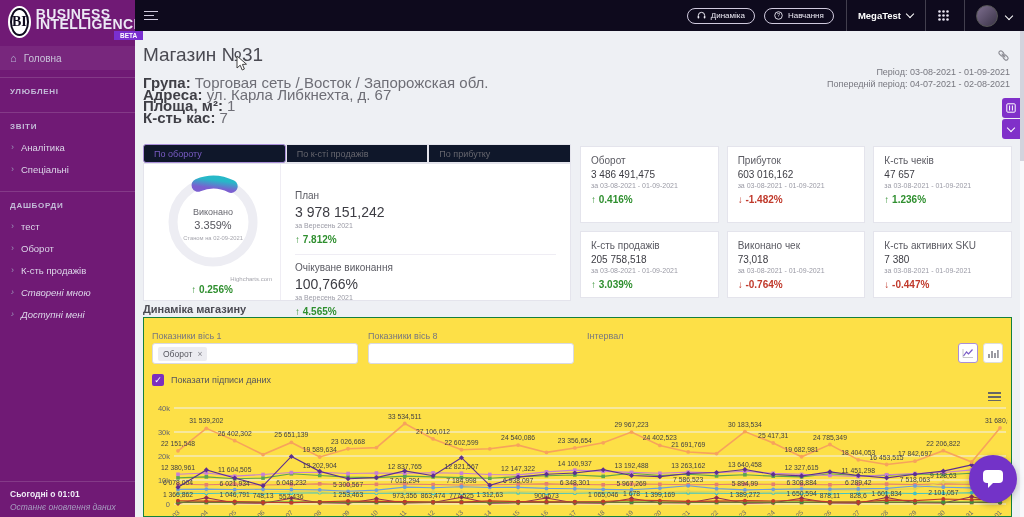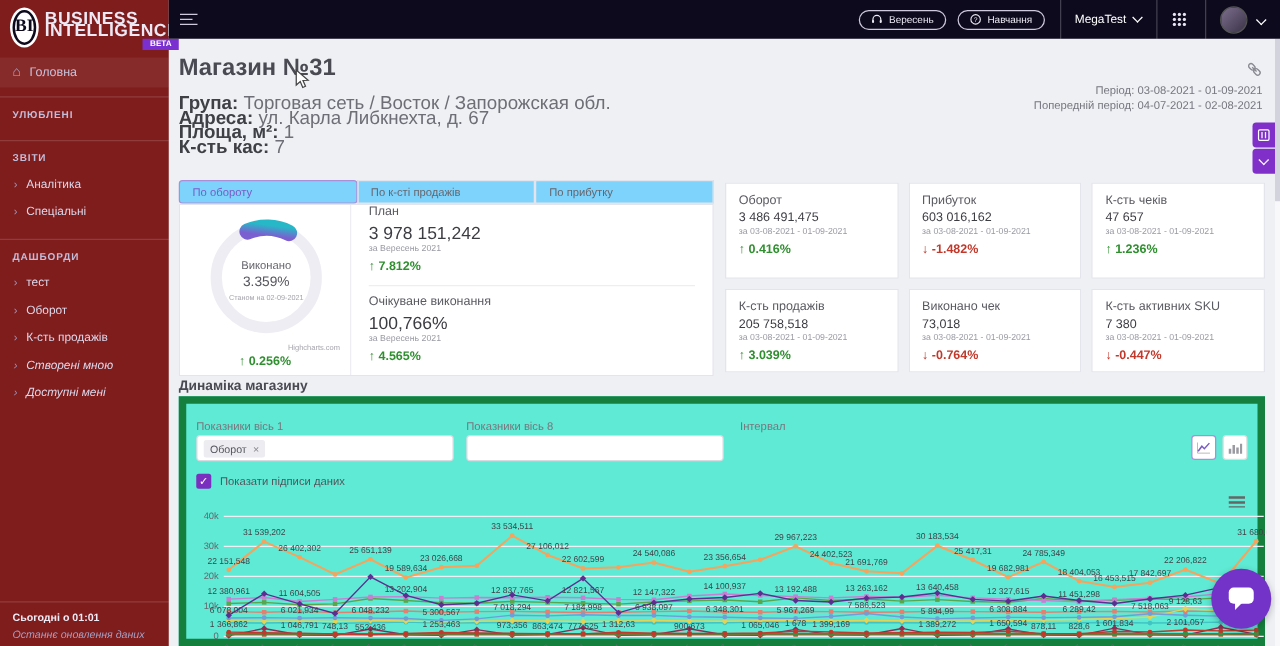--- a/index.html
+++ b/index.html
@@ -1,19 +1,19 @@
 <!DOCTYPE html>
 <html><head>
 <meta charset="utf-8">
 <style>
   html,body{margin:0;padding:0}
   body{width:1024px;height:517px;overflow:hidden;position:relative;background:#eef0f4;
        font-family:"Liberation Sans",sans-serif;-webkit-font-smoothing:antialiased}
   
-  .sidebar{position:absolute;left:0;top:0;width:135px;height:517px;background:#7f1d1d;color:#d6d1e4;z-index:6;box-sizing:border-box}
+  .sidebar{position:absolute;left:0;top:0;width:135px;height:517px;background:#701a75;color:#d6d1e4;z-index:6;box-sizing:border-box}
   .logo{display:flex;gap:7px;padding:8px 8px 6px;align-items:flex-start}
   .logo-circle{width:28px;height:28px;border-radius:50%;background:#fff;border:2px solid #0e0a1d;box-shadow:0 0 0 2px #fff;
                display:flex;align-items:center;justify-content:center;font-family:"Liberation Serif",serif;font-weight:bold;font-size:14px;color:#0e0a1d;box-sizing:border-box;margin-left:2px}
   .logo-text{padding-top:2px}
   .logo-line{font-size:14px;font-weight:bold;color:#ece9f5;letter-spacing:.4px;line-height:9.5px}
   .beta{display:block;float:right;background:#7a2fd0;color:#fff;font-size:6.5px;font-weight:bold;padding:1px 6px;margin-top:2px}
   .side-home{display:flex;align-items:center;gap:7px;padding:6px 10px;background:rgba(255,255,255,.06);font-size:10px;color:#c9c3da;cursor:pointer}
   .home-glyph{font-size:11px;color:#b4add0}
   .side-sec{border-top:1px solid rgba(255,255,255,.14);margin-top:7px;padding:9px 10px 4px}
   .side-sec-title{font-size:8px;font-weight:bold;letter-spacing:.7px;color:#c3bcd8;margin-bottom:5px}
@@ -24,59 +24,59 @@
   .side-foot .l1{font-weight:bold;color:#efecf7}
   .side-foot .l2{font-style:italic;color:#a79fc0;margin-top:3px}
   
   .topbar{position:absolute;left:135px;top:0;right:0;height:31px;background:#0e0a1d;display:flex;align-items:center;z-index:6}
   .tb-menu{margin-left:9px;width:14px;cursor:pointer}
   .tb-menu div{height:1.6px;background:#cfc9dd;margin:2.4px 0}
   .tb-menu div:nth-child(2){width:10px}
   .tb-right{margin-left:auto;display:flex;align-items:center;height:100%}
   .pill{border:1px solid #cfc9dd;border-radius:10px;color:#eceaf4;font-size:8px;padding:2.5px 9px;display:flex;gap:5px;align-items:center;margin-right:9px;cursor:pointer;white-space:nowrap}
   .tb-sep{width:1px;height:31px;background:rgba(255,255,255,.22);margin:0 11px 0 3px}
-  .tb-account{font-size:9.5px;font-weight:normal;color:#fff;display:flex;gap:6px;align-items:center;cursor:pointer}
+  .tb-account{font-size:9.5px;font-weight:bold;color:#fff;display:flex;gap:6px;align-items:center;cursor:pointer}
   .chev-down{width:5px;height:5px;border-right:1.4px solid #fff;border-bottom:1.4px solid #fff;transform:rotate(45deg);margin-top:-3px}
   .avatar{width:20px;height:20px;border-radius:50%;background:linear-gradient(135deg,#7d6e8e,#3a3347);border:1px solid #555;cursor:pointer}
   .tb-grid{cursor:pointer;display:flex}
   
   .main{position:absolute;left:135px;top:31px;width:889px;height:486px;background:#eef0f4}
   .scroll-track{position:absolute;right:0;top:0;width:4px;height:100%;background:#f8f8fb}
   .scroll-thumb{position:absolute;right:0;top:0;width:4px;height:130px;background:#d3d3dd}
-  .page-title{position:absolute;left:8px;top:13px;font-size:19px;color:#4a4a52;font-weight:700}
+  .page-title{position:absolute;left:8px;top:13px;font-size:19px;color:#4a4a52;font-weight:400}
   .cursor{position:absolute;left:101px;top:24px;z-index:9}
   .info{position:absolute;left:8px;top:46px;font-size:15px;line-height:11.5px;color:#6e6e76}
   .info b{color:#3f3f46;font-weight:bold}
   .hdr-right{position:absolute;right:14px;top:35px;text-align:right;font-size:9px;color:#77777f;line-height:12px}
   .link-icon{position:absolute;right:14px;top:18px;cursor:pointer}
   .float-btns{position:absolute;right:4px;top:67px;display:flex;flex-direction:column;gap:1px;z-index:5}
   .float-btn{width:18px;height:20px;background:#8030c9;border-radius:3px 0 0 3px;display:flex;align-items:center;justify-content:center;cursor:pointer}
   .chev-down-w{width:5px;height:5px;border-right:1.4px solid #fff;border-bottom:1.4px solid #fff;transform:rotate(45deg);margin-top:-2px}
   
   .tabs{position:absolute;left:8px;top:113px;display:flex;width:428px}
-  .tab{flex:1;height:19px;background:#7dd3fc;border:1px solid #e4e4ec;font-size:9px;color:#66666e;display:flex;align-items:center;padding-left:10px;box-sizing:border-box;cursor:pointer}
+  .tab{flex:1;height:19px;background:#0f172a;border:1px solid #e4e4ec;font-size:9px;color:#66666e;display:flex;align-items:center;padding-left:10px;box-sizing:border-box;cursor:pointer}
   .tab.active{border:1px solid #a98fd8;border-radius:3px;color:#7a5cc5}
   .gauge-card{position:absolute;left:8px;top:132px;width:428px;height:138px;background:#fff;border:1px solid #e4e4ec;box-sizing:border-box;display:flex}
   .gauge-left{width:136px;position:relative;border-right:1px solid #efedf4;flex:none}
   .hc-credit{position:absolute;right:8px;bottom:18px;font-size:6px;color:#a5a5ad}
   .gauge-delta{position:absolute;left:0;right:0;bottom:3px;text-align:center}
-  .gauge-right{flex:1;padding:0 0 0 14px;position:relative}
+  .gauge-right{flex:1;padding:26px 0 0 14px;position:relative}
   .mini-title{font-size:10px;color:#5a5a62}
   .mini-value{font-size:14px;color:#3c3c43;margin:3px 0 2px}
   .mini-period{font-size:7px;color:#9a9aa5}
   .delta{font-size:10px;font-weight:bold;margin-top:3px;display:inline-block}
   .delta.up{color:#2f8f2f}.delta.down{color:#c0392b}
   .plan-sep{border:none;border-top:1px solid #efedf4;margin:7px 14px 7px 0}
   
   .kpi-grid{position:absolute;left:445px;top:115px;width:432px;display:grid;grid-template-columns:repeat(3,1fr);grid-template-rows:77px 67px;gap:8px}
   .kpi{background:#fff;border:1px solid #e4e4ec;padding:8px 10px;box-sizing:border-box}
   .kpi .mini-value{font-size:10px}
   
   .dyn-title{position:absolute;left:8px;top:272px;font-size:11px;font-weight:bold;color:#4a4a52}
-  .dyn-card{position:absolute;left:8px;top:286px;width:869px;height:200px;background:#5eead4;border:6px solid #15803d;box-sizing:border-box}
+  .dyn-card{position:absolute;left:8px;top:286px;width:869px;height:200px;background:#fde047;border:1px solid #15803d;box-sizing:border-box}
   .f-label{position:absolute;font-size:9px;color:#77777f;top:13px}
   .f-input{position:absolute;top:25px;height:21px;background:#fff;border:1px solid #d9d9e2;border-radius:3px;box-sizing:border-box;display:flex;align-items:center;padding:0 5px}
   .chip{background:#ececf1;border-radius:2px;font-size:8.5px;color:#55555d;padding:2px 5px;display:flex;gap:5px;align-items:center;cursor:pointer}
   .chip .x{color:#88888f;cursor:pointer}
   .sel-val{font-size:9px;color:#77777f;flex:1}
   .sel-chev{width:5px;height:5px;border-right:1.2px solid #aaa;border-bottom:1.2px solid #aaa;transform:rotate(45deg);margin-top:-3px}
   .chart-toggles{position:absolute;right:8px;top:25px;display:flex;gap:5px}
   .ct-btn{width:20px;height:20px;border:1px solid #ddd;border-radius:3px;background:#fff;display:flex;align-items:center;justify-content:center;cursor:pointer;box-sizing:border-box}
   .ct-btn.active{border:1.5px solid #a98fd8}
   .cbx-row{position:absolute;left:8px;top:56px;display:flex;align-items:center;gap:7px;cursor:pointer}
@@ -153,21 +153,21 @@
       <div></div>
       <div></div>
     </div>
   <div class="tb-right">
     <div class="pill">
       <svg width="9" height="9" viewBox="0 0 10 10">
           <path d="M1.5 7V5a3.5 3.5 0 0 1 7 0v2" fill="none" stroke="#eceaf4" stroke-width="1.1"></path>
           <rect x="0.7" y="5.6" width="1.8" height="2.6" rx="0.8" fill="#eceaf4"></rect>
           <rect x="7.5" y="5.6" width="1.8" height="2.6" rx="0.8" fill="#eceaf4"></rect>
         </svg>
-      <span>Вересень</span>
+      <span>Динаміка</span>
     </div>
     <div class="pill">
       <svg width="9" height="9" viewBox="0 0 10 10">
           <circle cx="5" cy="5" r="4.2" fill="none" stroke="#eceaf4" stroke-width="1"></circle>
           <text x="5" y="7.2" font-size="6" fill="#eceaf4" text-anchor="middle" font-family="Liberation Sans,sans-serif">?</text>
         </svg>
       <span>Навчання</span>
     </div>
     <div class="tb-sep"></div>
     <div class="tb-account">

